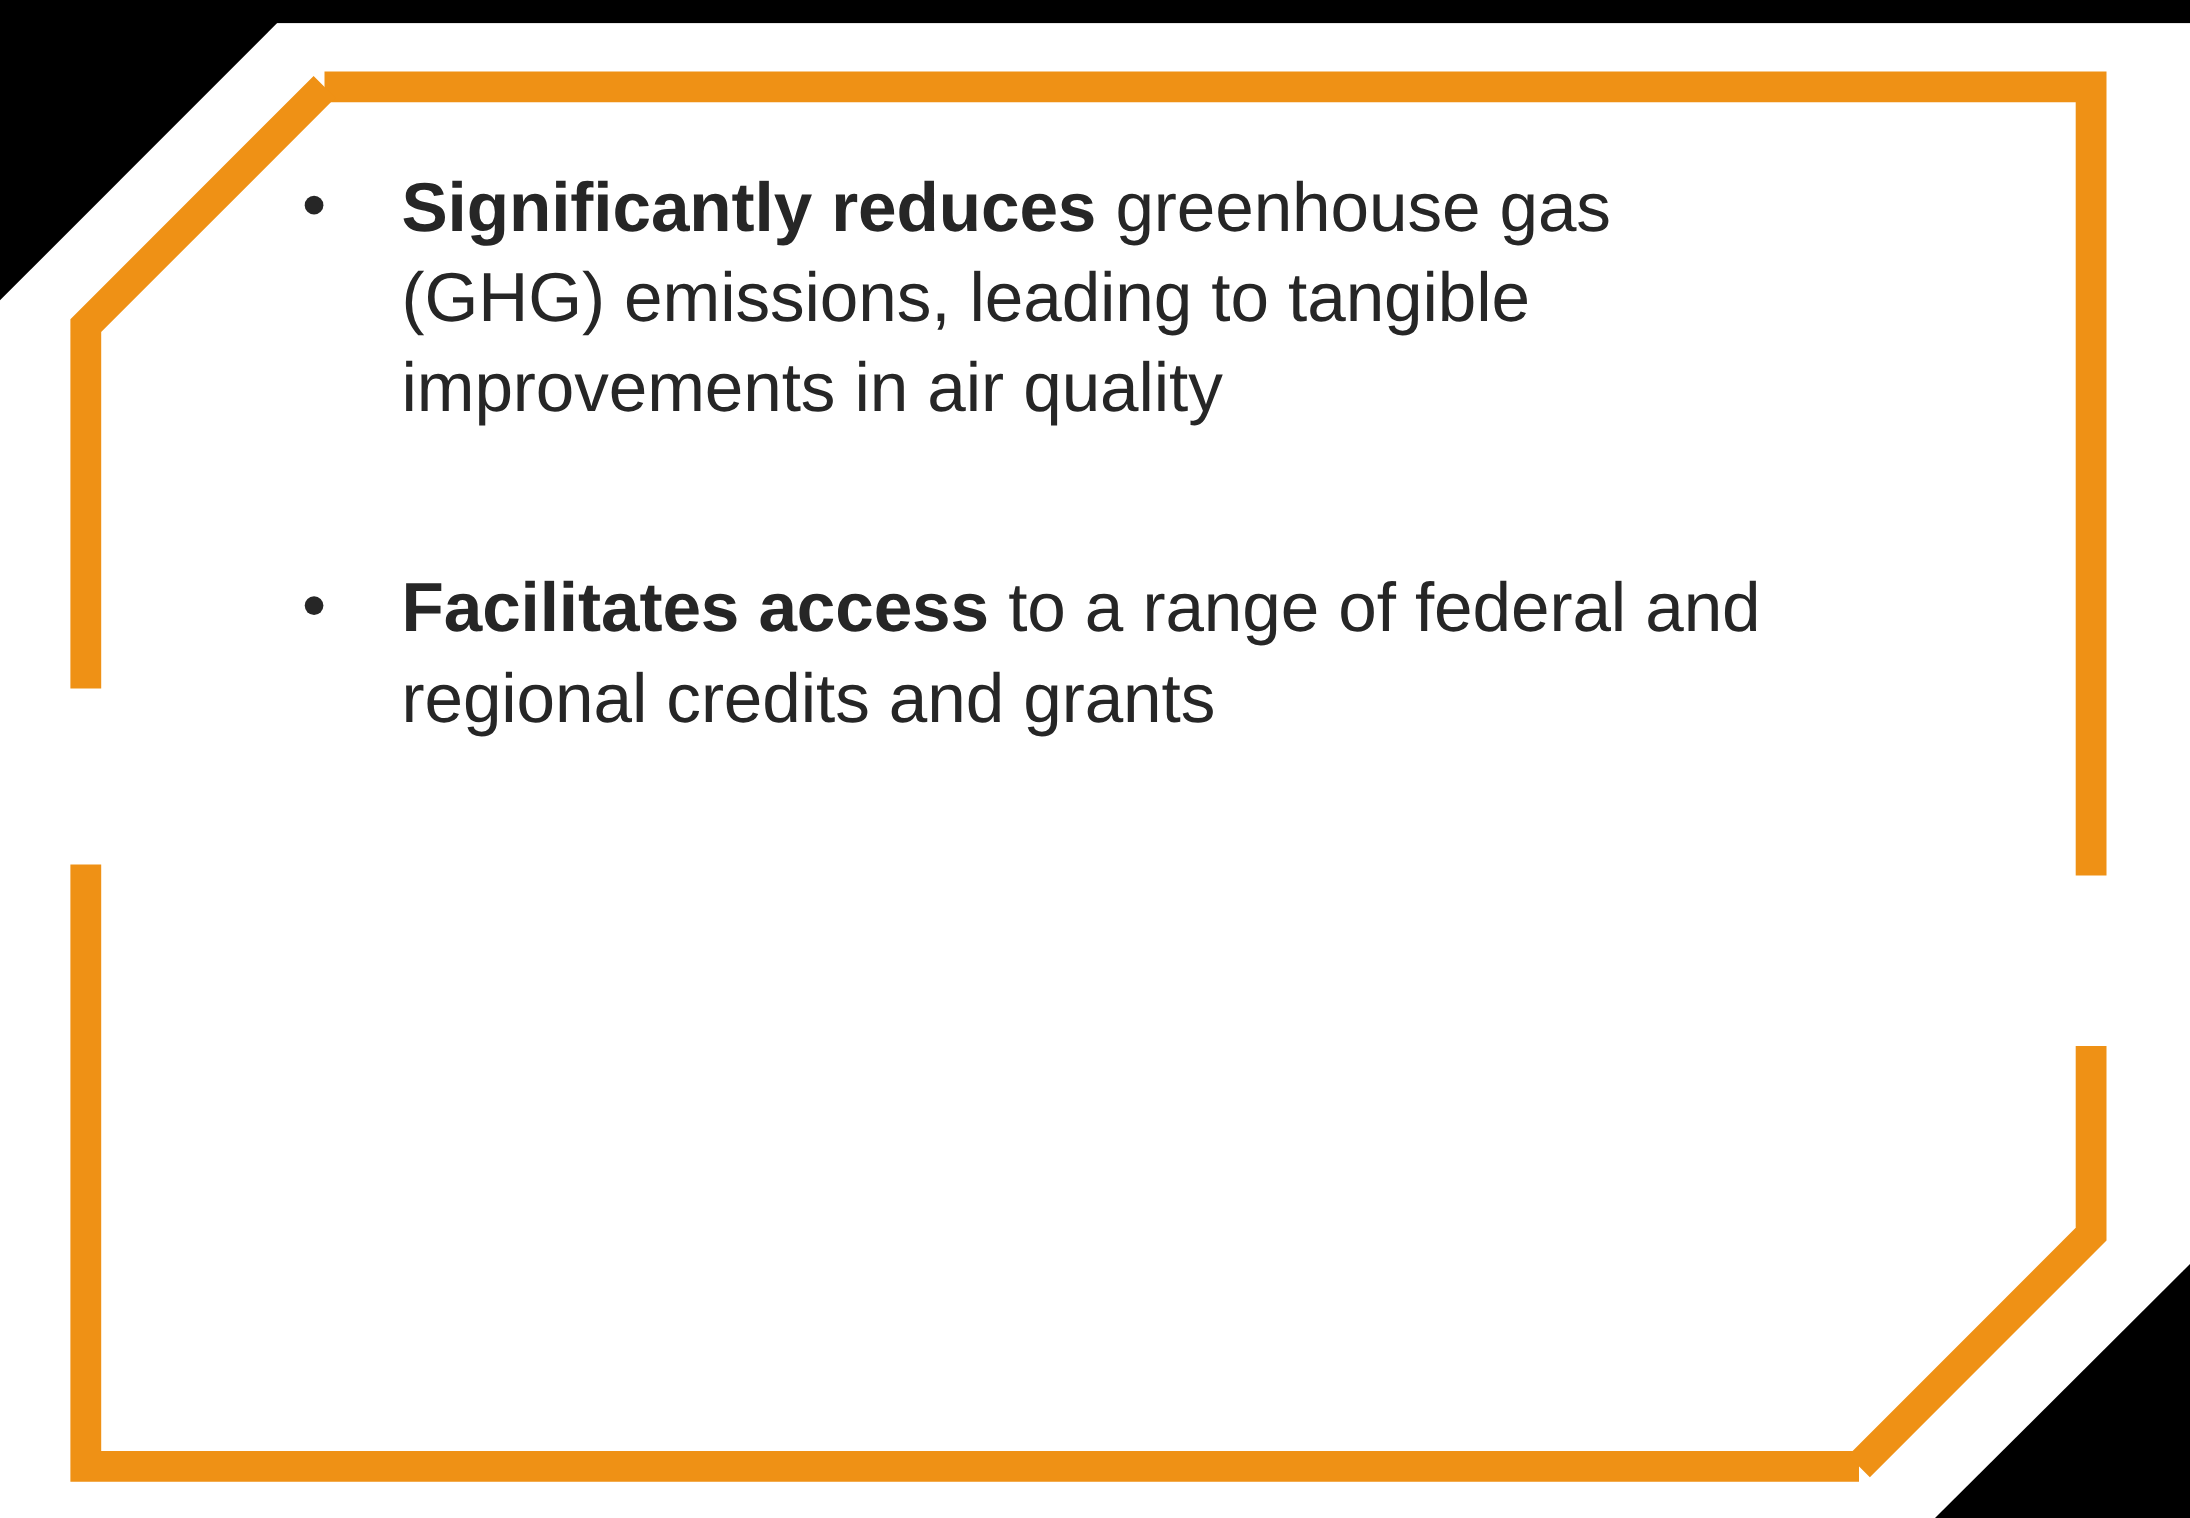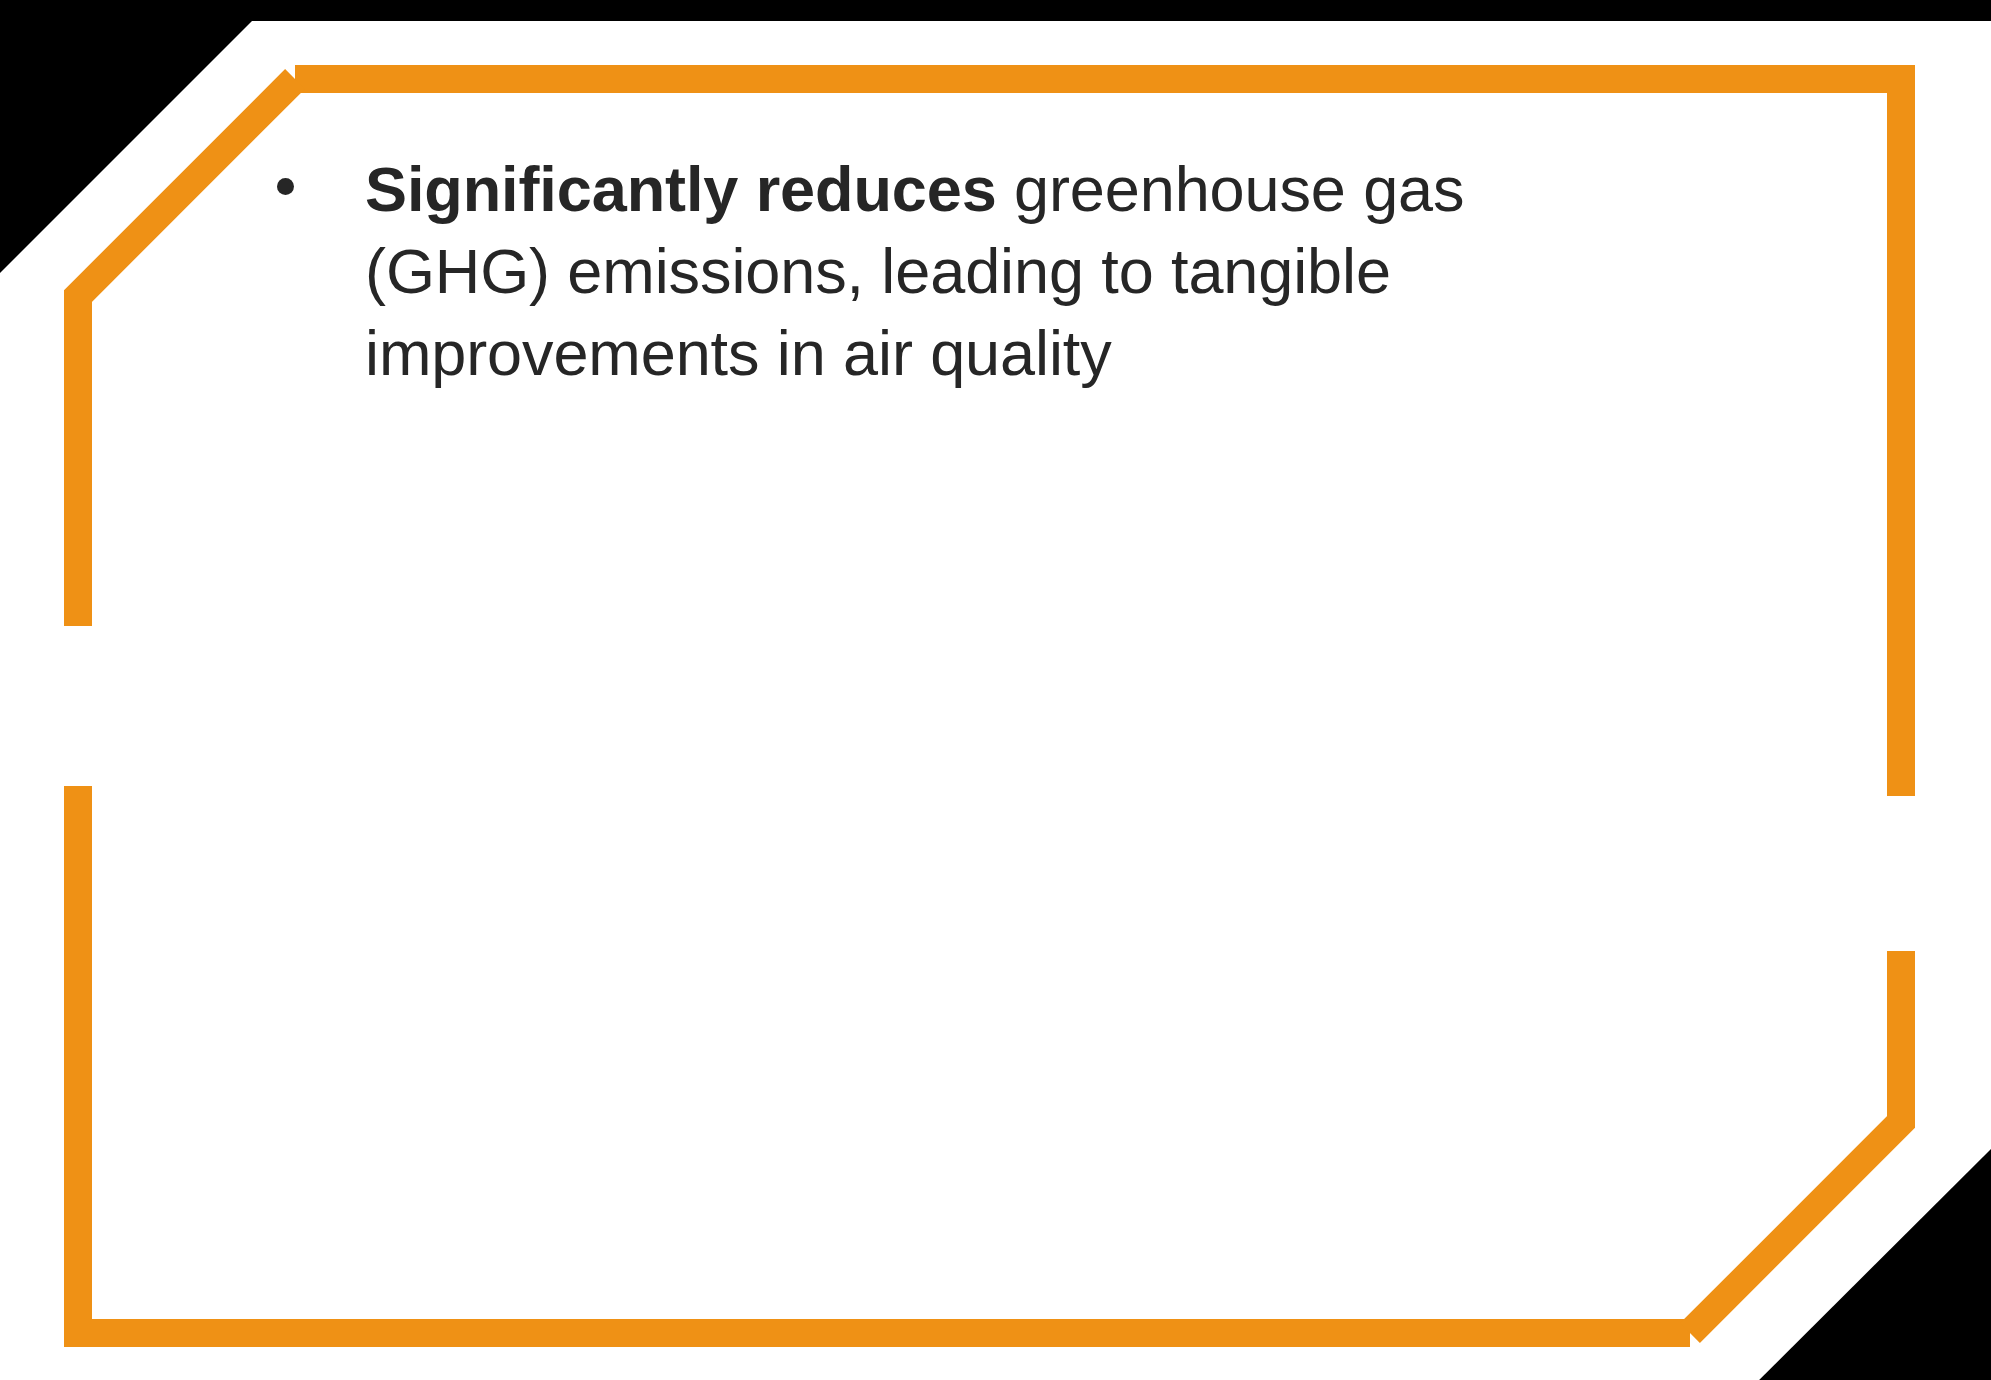--- a/index.html
+++ b/index.html
@@ -121,18 +121,22 @@
   </svg>
 
   <div class="content">
     <ul class="bullet-list">
 
       <li class="bullet-item item-0">
         <span class="bullet-marker"></span>
         <span class="lead">Significantly reduces</span><span class="rest"> greenhouse gas (GHG) emissions, leading to tangible improvements in air quality</span>
       </li>
 
+      <li class="bullet-item item-1">
+        <span class="bullet-marker"></span>
+        <span class="lead">Facilitates access</span><span class="rest"> to a range of federal and regional credits and grants</span>
+      </li>
 
 
     </ul>
   </div>
 
 </div>
 
 </body></html>

